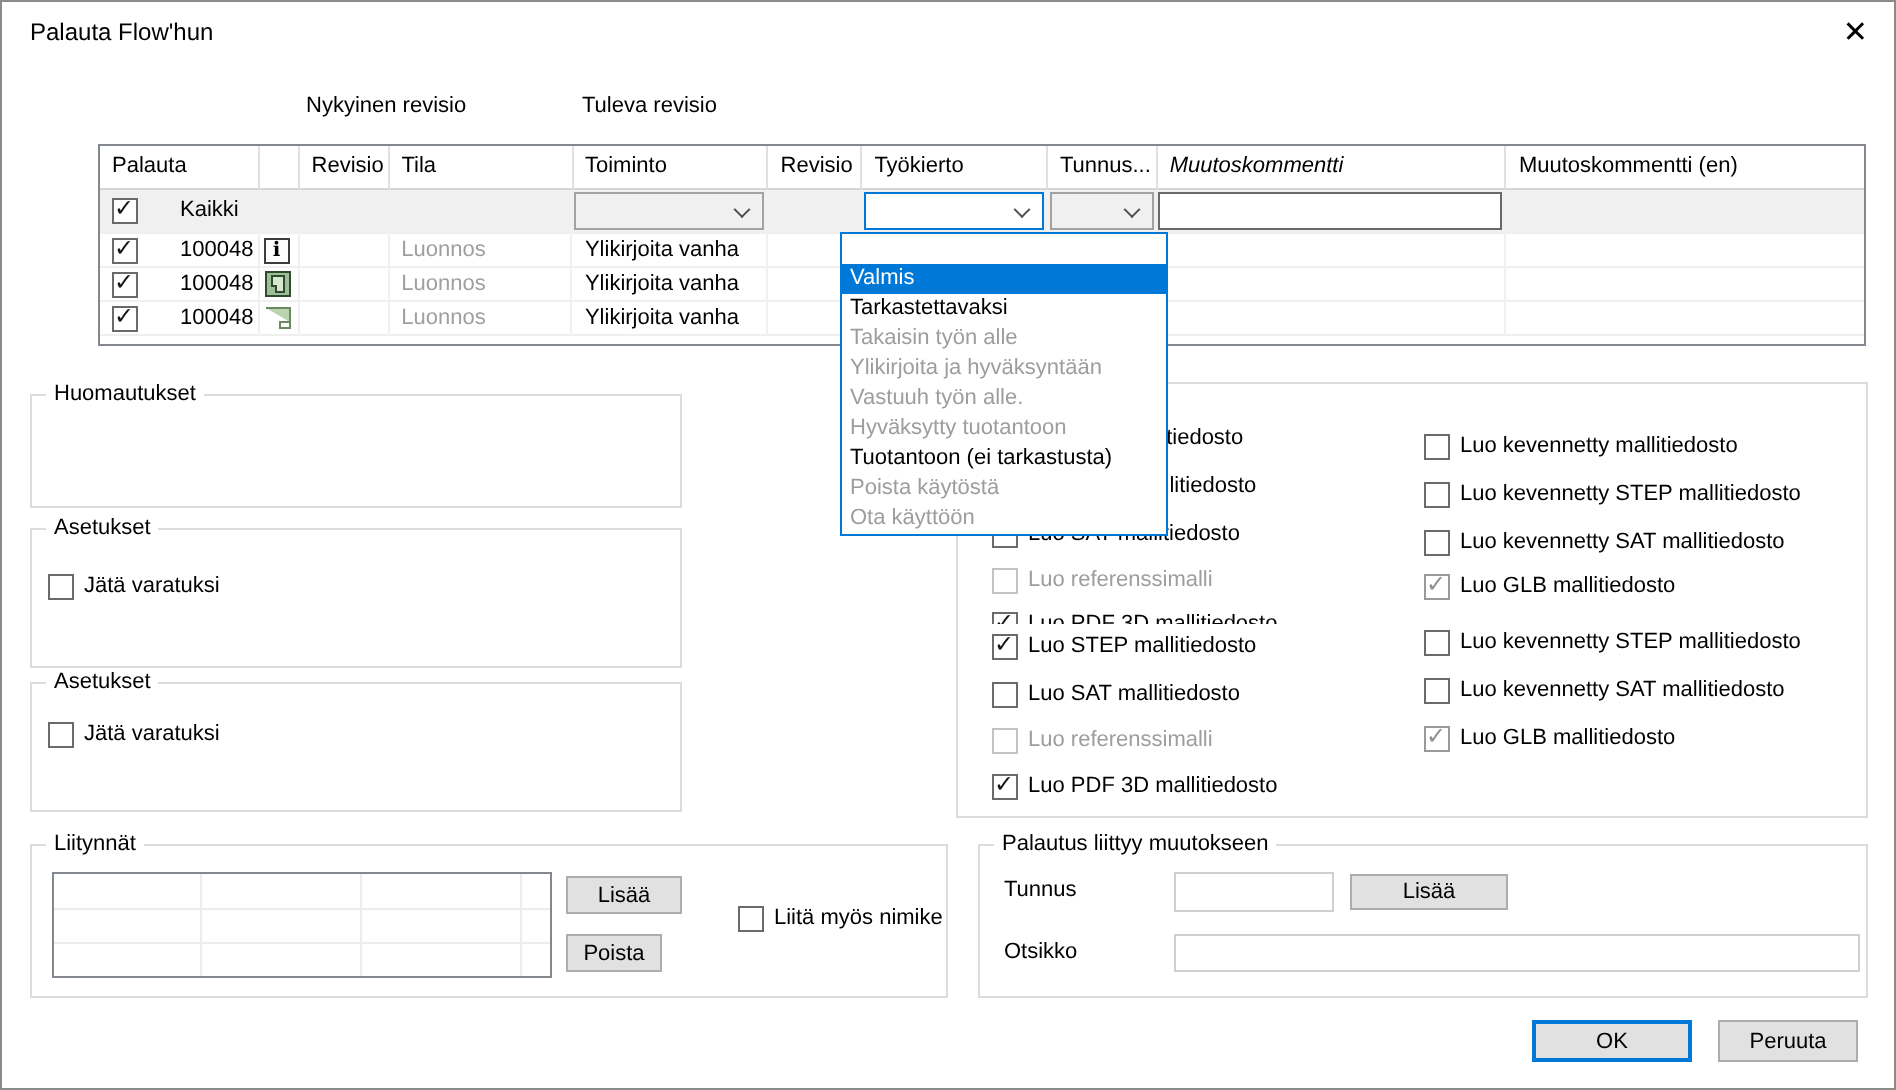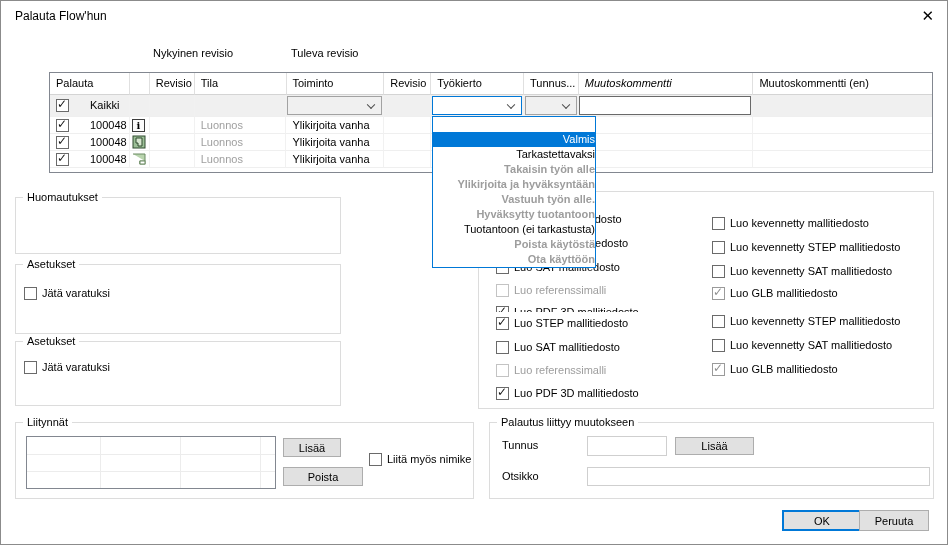--- a/index.html
+++ b/index.html
@@ -39,38 +39,38 @@
   .cb.graychk.checked::after { color:#8f8f8f; }
 
   
   .combo { position:absolute; background:#f0f0f0; border:1px solid #a2a2a2; }
   .combo.open { background:#fff; border:1px solid #0078d7; }
   .chev { position:absolute; right:7px; top:50%; width:6px; height:6px; border-right:1px solid #4d4d4d; border-bottom:1px solid #4d4d4d; transform:translateY(-70%) rotate(45deg); }
   .txtinput { position:absolute; background:#fff; border:1px solid #696969; }
   .txtinput.dim { border:1px solid #cfcfcf; }
 
   
-  .ddlist { position:absolute; left:431px; top:115px; width:164px; background:#fff; border:1px solid #0078d7; z-index:50;text-align:right; }
+  .ddlist { position:absolute; left:419px; top:115px; width:164px; background:#fff; border:1px solid #0078d7; z-index:50; }
   .dditem { height:15px; line-height:15px; padding-left:4px; white-space:nowrap; overflow:hidden; }
   .dditem.selected { background:#0078d7; color:#fff; }
-  .dditem.disabled { color:#9d9d9d;font-weight:bold; }
+  .dditem.disabled { color:#9d9d9d; }
 
   
   .grp { position:absolute; border:1px solid #dcdcdc; }
   .grp-title { position:absolute; top:-7px; left:7px; background:#fff; padding:0 4px; font-size:11px; white-space:nowrap; }
 
   
   .optrow { position:absolute; display:flex; align-items:center; gap:5px; height:14px; white-space:nowrap; }
   .optrow .lbl { font-size:11px; }
   .optrow .lbl.gray { color:#9d9d9d; }
   .clipband { position:absolute; overflow:hidden; }
 
   
   .btn { position:absolute; background:#e1e1e1; border:1px solid #adadad; display:flex; align-items:center; justify-content:center; font-size:11px; cursor:default; }
-  .btn.default { border:2px solid #0078d7;margin-left:16px; }
+  .btn.default { border:2px solid #0078d7; }
 
   
   .listbox { position:absolute; left:25px; top:435px; width:250px; height:53px; border:1px solid #828790; background:#fff; }
   .listbox .vline { position:absolute; top:0; bottom:0; width:1px; background:#ececec; }
   .listbox .hline { position:absolute; left:0; right:0; height:1px; background:#ececec; }
 
   
   .icon-box { width:13px; height:13px; border:1px solid #3c3c3c; background:#fcfcfc; font-family:"DejaVu Serif",serif; font-weight:bold; font-size:10px; line-height:11px; text-align:center; display:inline-block; }
   .icn { display:inline-block; vertical-align:middle; }
 </style>
@@ -302,21 +302,21 @@
     <span class="grp-title">Liitynnät</span>
   </div>
   <div class="listbox">
     <div class="vline" style="left:73px"></div>
     <div class="vline" style="left:153px"></div>
     <div class="vline" style="left:233px"></div>
     <div class="hline" style="top:17px"></div>
     <div class="hline" style="top:34px"></div>
   </div>
   <div class="btn" style="left:282px;top:437px;width:58px;height:19px">Lisää</div>
-  <div class="btn" style="left:282px;top:466px;width:80px;height:19px">Poista</div>
+  <div class="btn" style="left:282px;top:466px;width:48px;height:19px">Poista</div>
   <div class="optrow" style="left:368px;top:451px">
     <span class="cb"></span>
     <span class="lbl">Liitä myös nimike</span>
   </div>
 
   <div class="grp" style="left:488px;top:421px;width:445px;height:77px">
     <span class="grp-title">Palautus liittyy muutokseen</span>
     <div class="abs" style="left:12px;top:16px">Tunnus</div>
     <div class="txtinput dim" style="left:97px;top:13px;width:80px;height:20px"></div>
     <div class="btn" style="left:185px;top:14px;width:79px;height:18px">Lisää</div>

